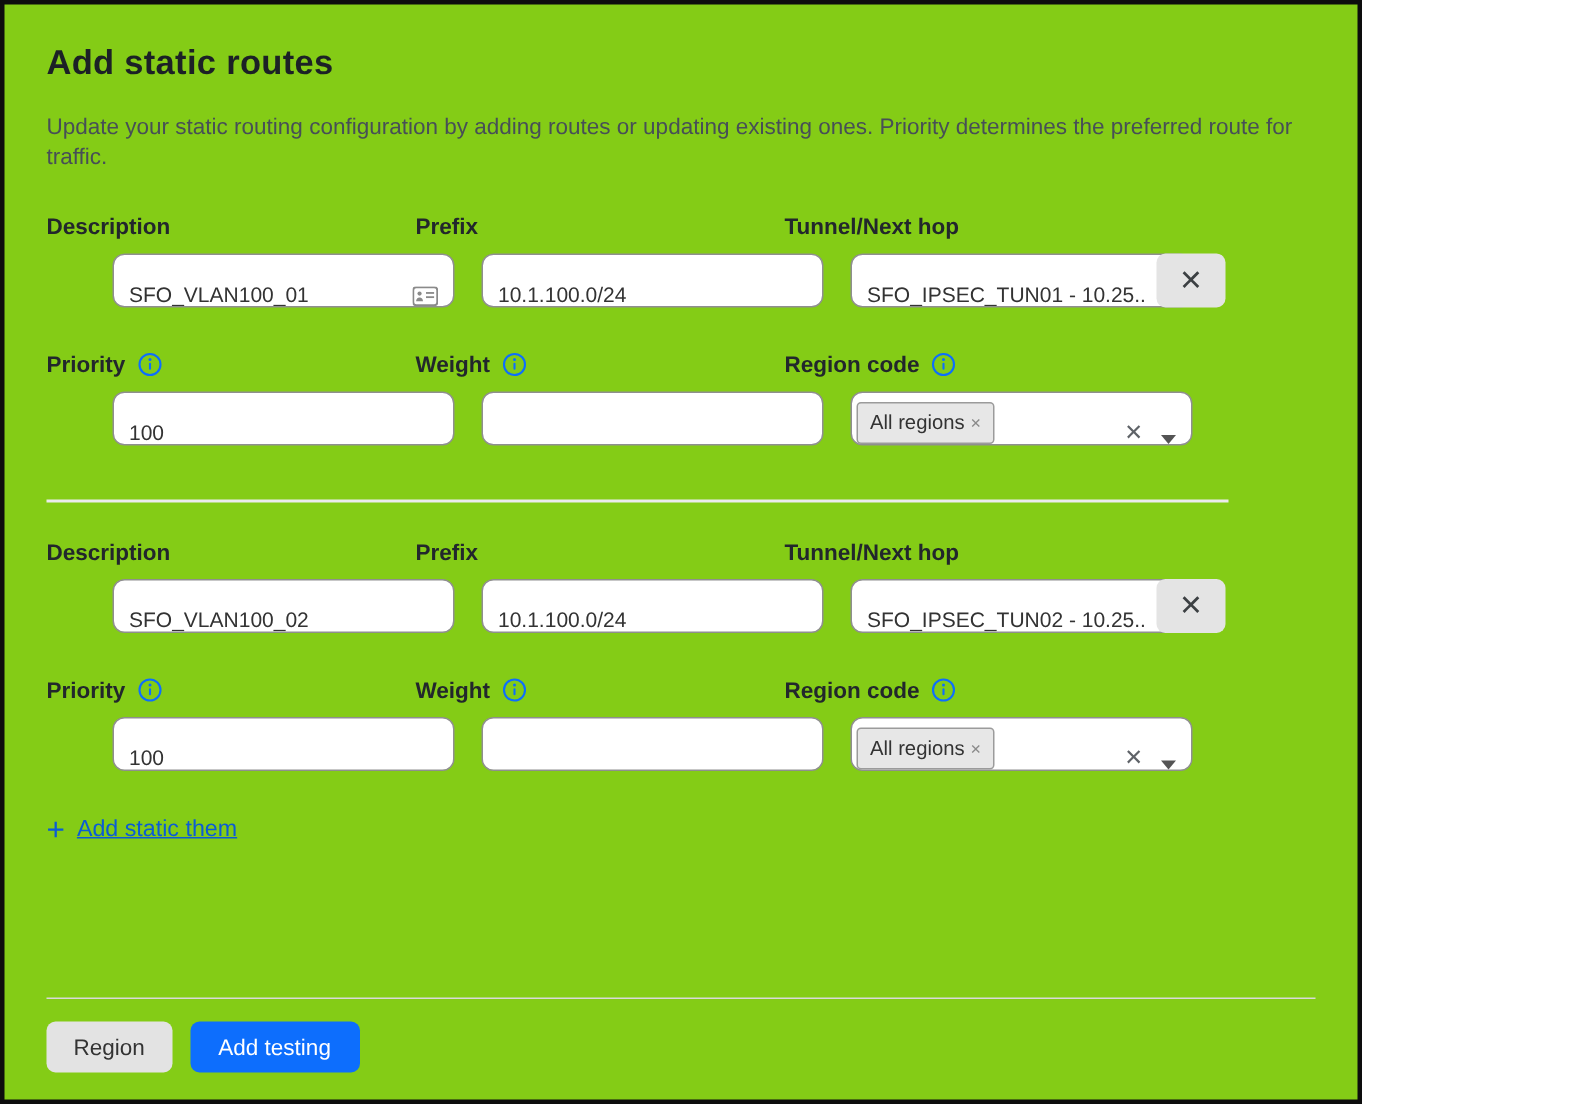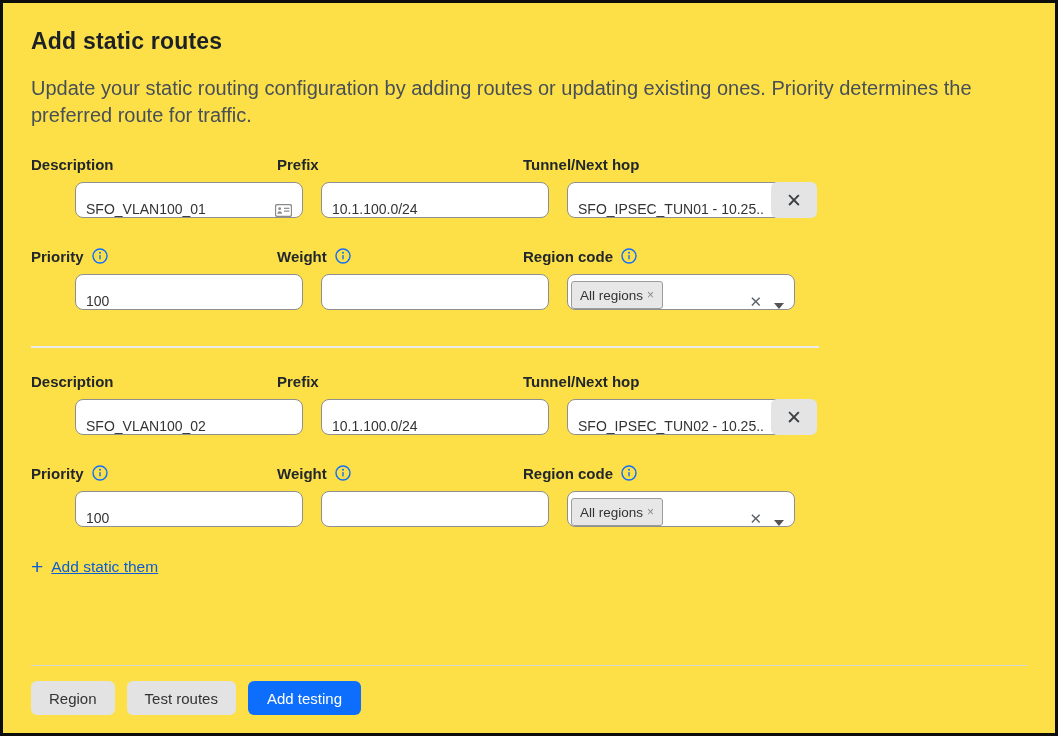--- a/index.html
+++ b/index.html
@@ -2,31 +2,31 @@
 <html><head>
 <meta charset="utf-8">
 <style>
   * { box-sizing: border-box; margin: 0; padding: 0; }
   html,body { background:#fff; }
   body {
     font-family: "Liberation Sans", sans-serif;
     width: 1058px; height: 736px;
   }
   .dialog {
-    width: 1058px; height: 736px;
+    width: 908px; height: 736px;
     border: 3px solid #0d0d0d;
-    background: #fde047;
+    background: #84cc16;
     display: flex; flex-direction: column;
   }
   .content { padding: 13px 28px 0 28px; flex: 1 1 auto; }
   .title {
     font-size: 23px; font-weight: 700; color: #1c2126;
     margin: 12px 0 20px; letter-spacing: .2px;
   }
-  .lead { font-size: 20px; color: #474f57; margin: 0 0 27px; line-height: 1.35; }
+  .lead { font-size: 15px; color: #474f57; margin: 0 0 27px; line-height: 1.35; }
   .lead.note { margin-bottom: 30px; }
 
   .field-row { display: flex; align-items: flex-end; }
   .col { width: 228px; margin-right: 18px; }
   .col:last-of-type { margin-right: 0; }
   .field-label {
     display: flex; gap: 8px;
     font-size: 15px; font-weight: 700; color: #22272c;
     margin-bottom: 9px;
   }
@@ -299,17 +299,16 @@
       <span class="plus-glyph">+</span>
       <a class="add-link">Add static them</a>
     </div>
 
   </div>
 
   <div class="footer">
     <div class="footer-rule"></div>
     <div class="footer-btns">
       <button class="btn btn-gray">Region</button>
-      <button class="btn btn-gray">Test routes</button>
       <button class="btn btn-primary">Add testing</button>
     </div>
   </div>
 </div>
 
 </body></html>

